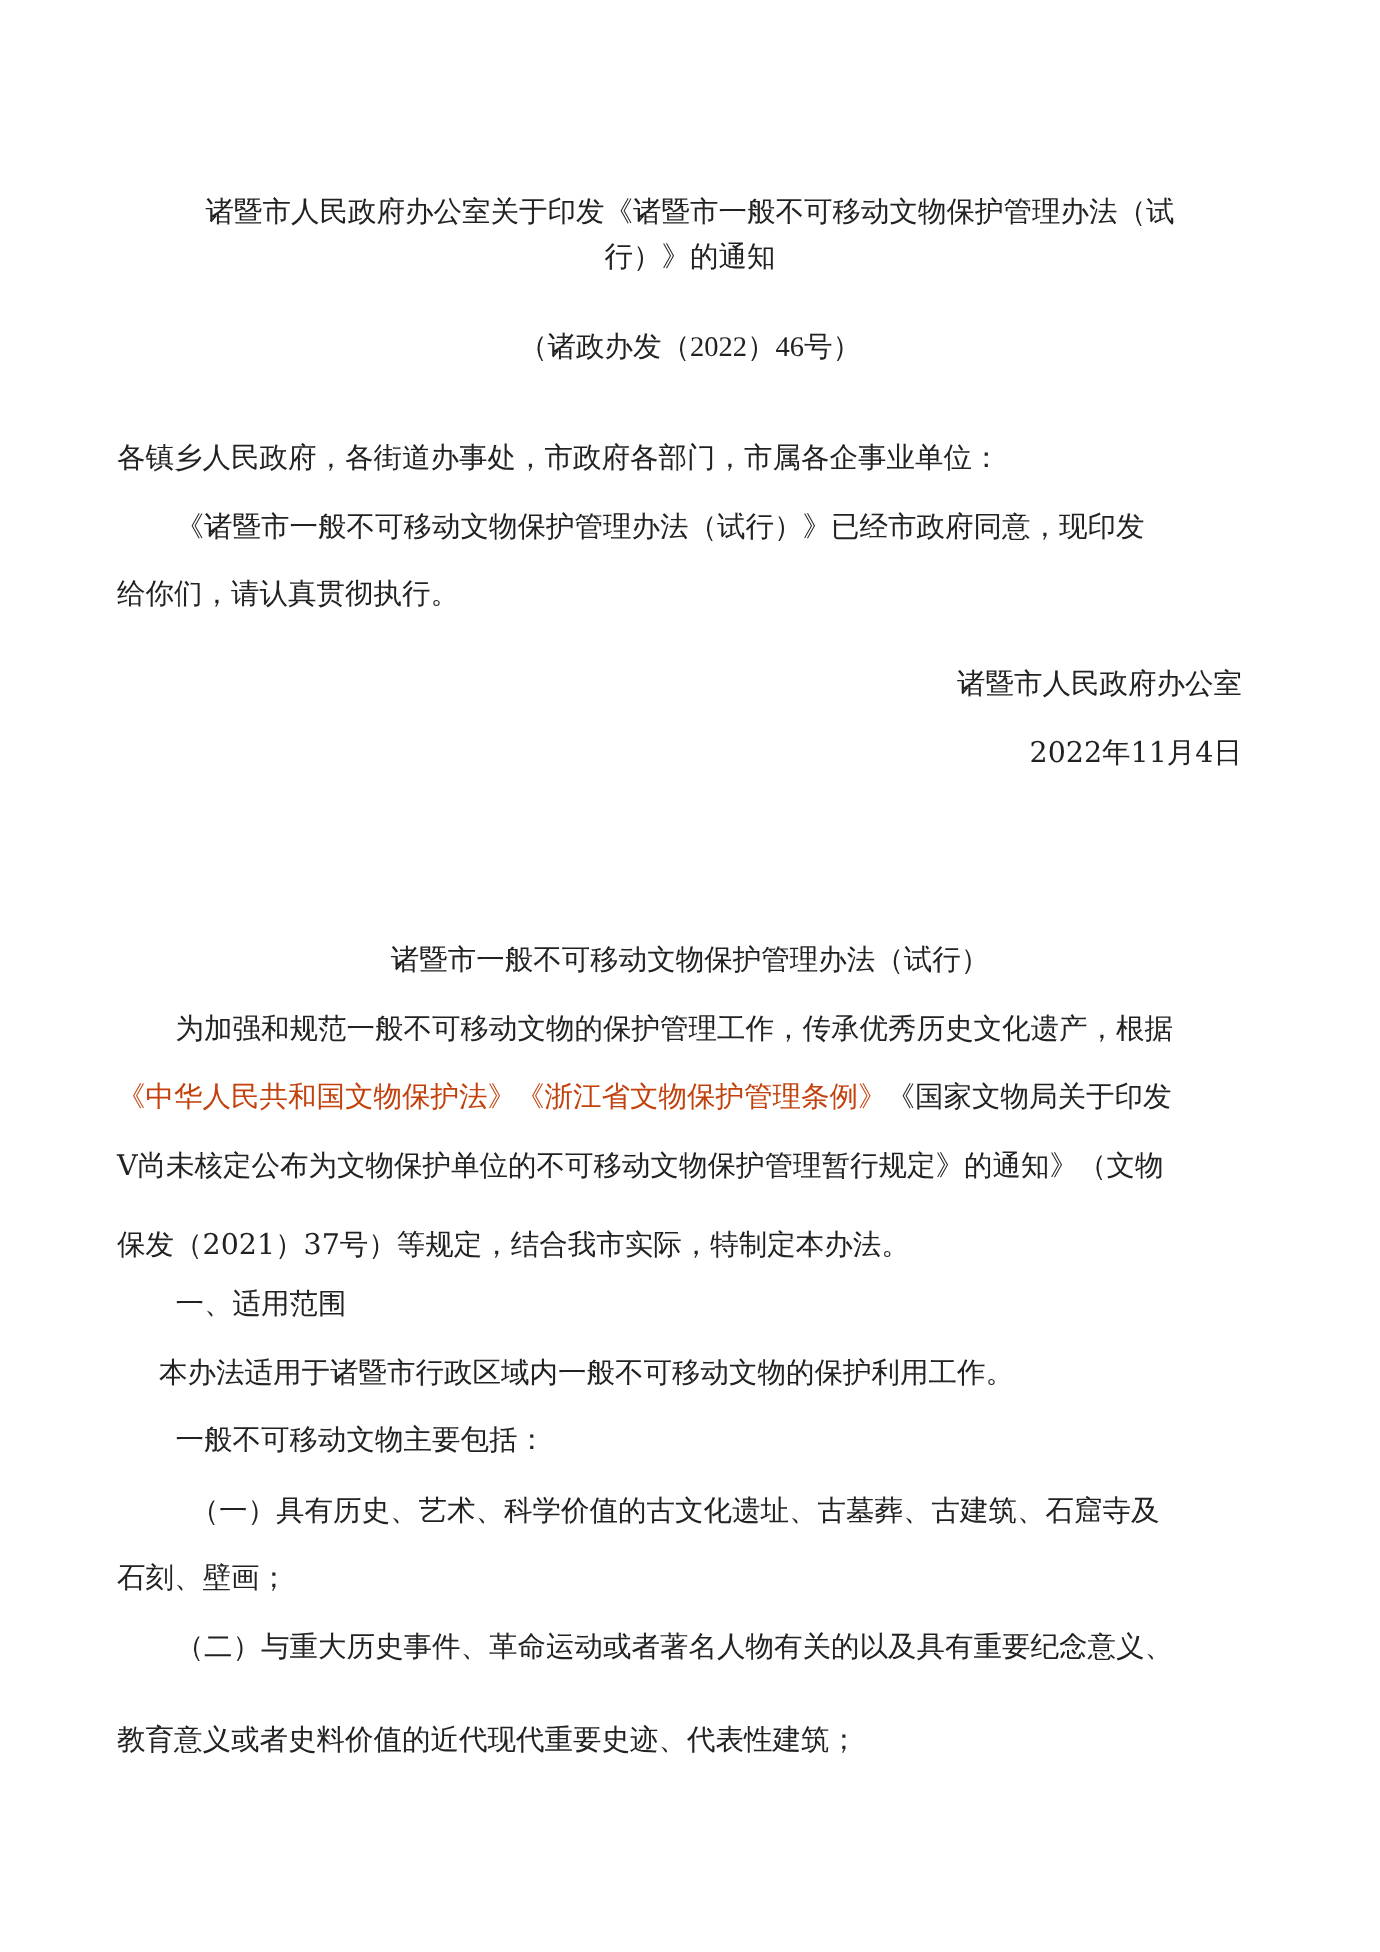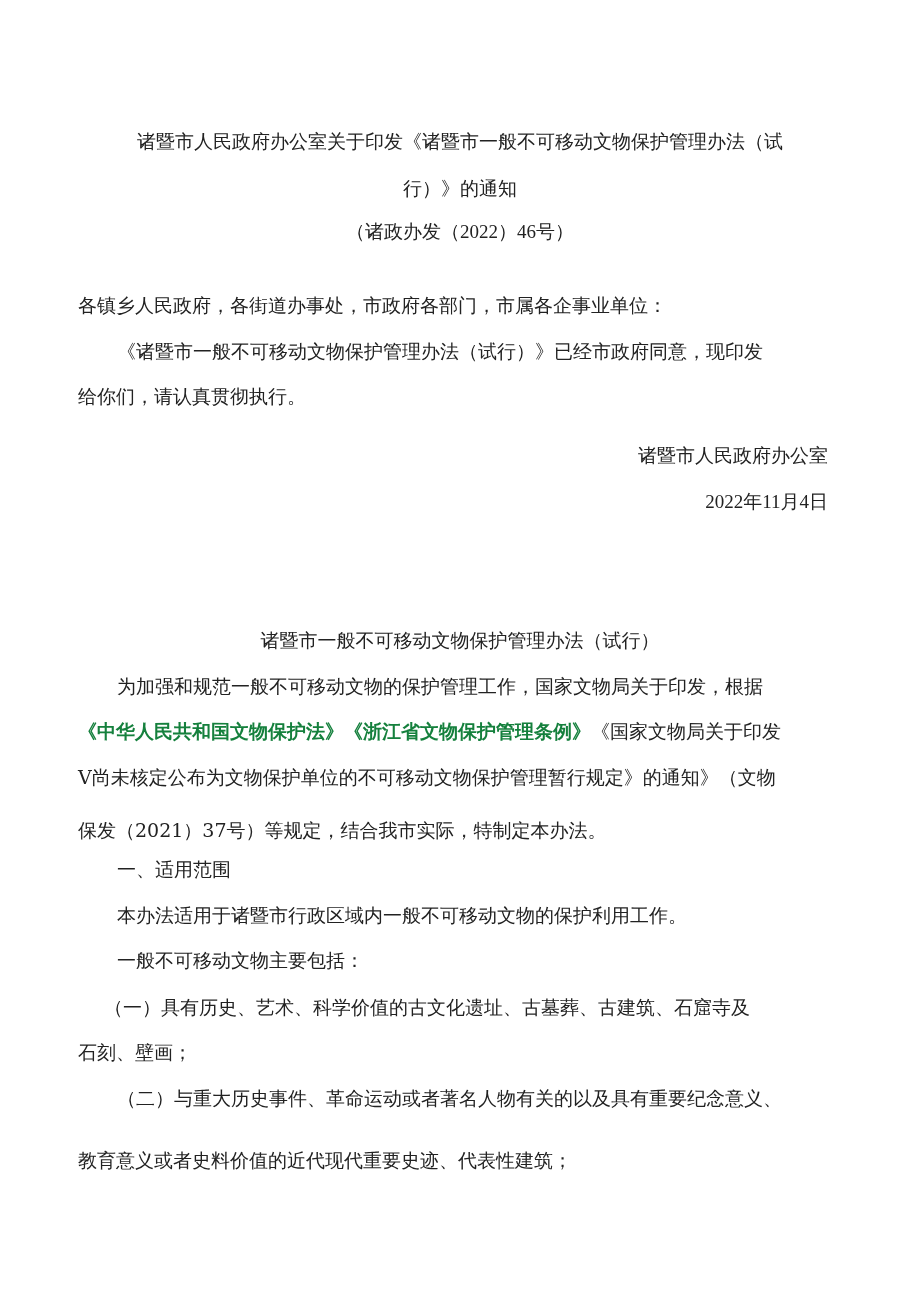--- a/index.html
+++ b/index.html
@@ -23,54 +23,52 @@
     letter-spacing: 0px;
   }
   .center {
     left: 0;
     width: 920px;
     text-align: center;
   }
   .right {
     right: 92px;
     text-align: right;
-    font-family: Liberation Serif, serif;
   }
   .link {
-    color: #15803d;
-    font-weight: bold;
+    color: #c2410c;
   }
 </style>
 </head>
 <body>
 
 <div>
 
   <div class="line center" style="top:129px;">诸暨市人民政府办公室关于印发《诸暨市一般不可移动文物保护管理办法（试</div>
-  <div class="line center" style="top:177px;font-family:Liberation Serif, serif;">行）》的通知</div>
+  <div class="line center" style="top:159px;">行）》的通知</div>
   <div class="line center" style="top:220px;font-family:Liberation Serif, serif;">（诸政办发（2022）46号）</div>
 
   <div class="line" style="top:293px; left:78px;">各镇乡人民政府，各街道办事处，市政府各部门，市属各企事业单位：</div>
   <div class="line" style="top:339px; left:117px;">《诸暨市一般不可移动文物保护管理办法（试行）》已经市政府同意，现印发</div>
   <div class="line" style="top:384px; left:78px;">给你们，请认真贯彻执行。</div>
 
   <div class="line right" style="top:444px;">诸暨市人民政府办公室</div>
   <div class="line right" style="top:490px;">2022年11月4日</div>
 
   <div class="line center" style="top:580px;margin-top:48px;">诸暨市一般不可移动文物保护管理办法（试行）</div>
 
-  <div class="line" style="top:674px; left:117px;">为加强和规范一般不可移动文物的保护管理工作，国家文物局关于印发，根据</div>
+  <div class="line" style="top:674px; left:117px;">为加强和规范一般不可移动文物的保护管理工作，传承优秀历史文化遗产，根据</div>
   <div class="line" style="top:719px; left:78px;">
     <span class="link">《中华人民共和国文物保护法》</span><span class="link">《浙江省文物保护管理条例》</span><span>《国家文物局关于印发</span>
   </div>
   <div class="line" style="top:765px; left:78px;">V尚未核定公布为文物保护单位的不可移动文物保护管理暂行规定》的通知》（文物</div>
   <div class="line" style="top:818px; left:78px;">保发（2021）37号）等规定，结合我市实际，特制定本办法。</div>
 
   <div class="line" style="top:857px; left:117px;">一、适用范围</div>
-  <div class="line" style="top:903px; left:117px;">本办法适用于诸暨市行政区域内一般不可移动文物的保护利用工作。</div>
+  <div class="line" style="top:903px; left:106px;">本办法适用于诸暨市行政区域内一般不可移动文物的保护利用工作。</div>
   <div class="line" style="top:948px; left:117px;">一般不可移动文物主要包括：</div>
 
-  <div class="line" style="top:995px; left:104px;">（一）具有历史、艺术、科学价值的古文化遗址、古墓葬、古建筑、石窟寺及</div>
+  <div class="line" style="top:995px; left:127px;">（一）具有历史、艺术、科学价值的古文化遗址、古墓葬、古建筑、石窟寺及</div>
   <div class="line" style="top:1040px; left:78px;">石刻、壁画；</div>
   <div class="line" style="top:1086px; left:117px;">（二）与重大历史事件、革命运动或者著名人物有关的以及具有重要纪念意义、</div>
   <div class="line" style="top:1132px; left:78px;margin-top:16px;">教育意义或者史料价值的近代现代重要史迹、代表性建筑；</div>
 
 </div>
 
 </body></html>

